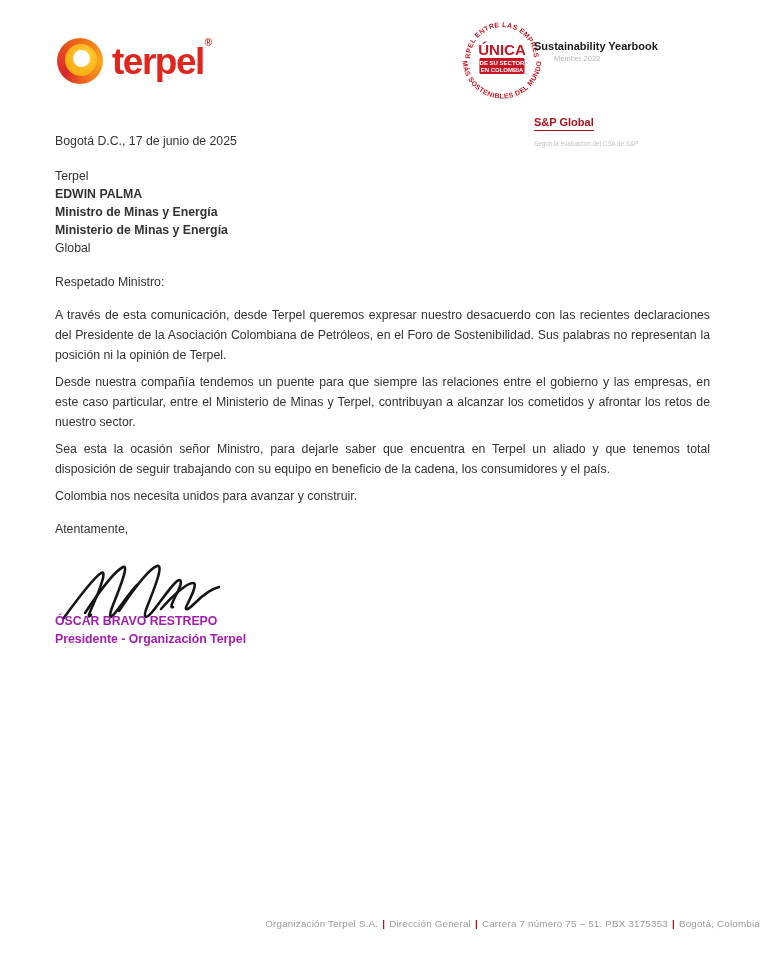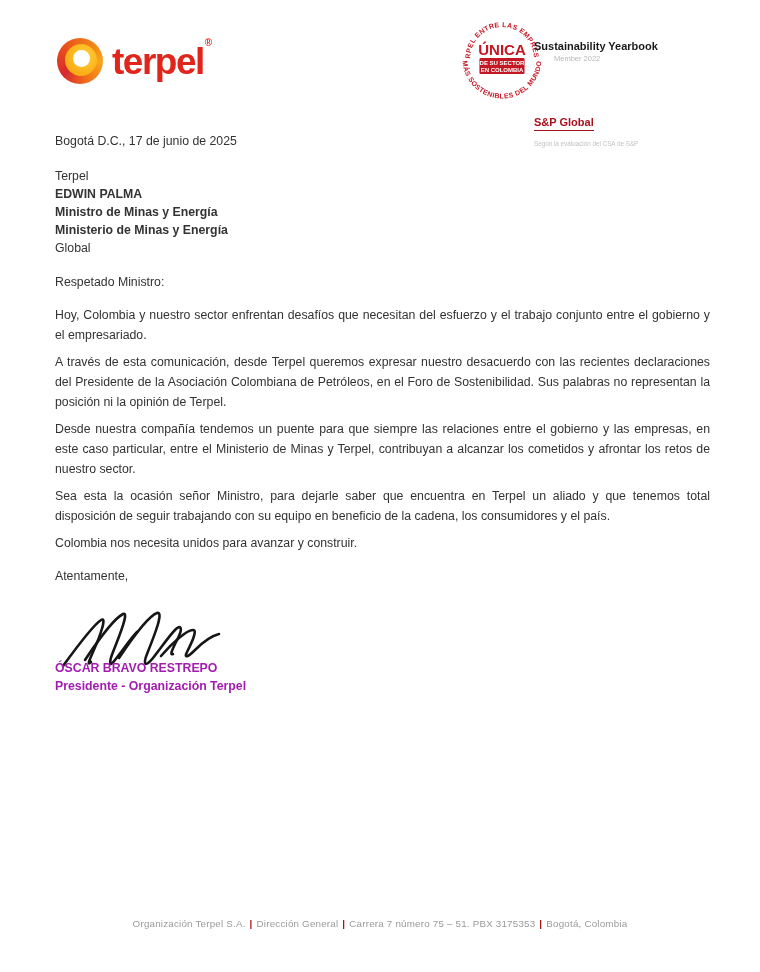--- a/index.html
+++ b/index.html
@@ -37,21 +37,21 @@
   .greeting{margin:0 0 13px 0;}
   .letter-body p.para{margin:0 0 7px 0;text-align:justify;}
   .letter-body p.single{margin:0 0 13px 0;}
   .closing{margin:6px 0 0 0;}
 
   .signature-block{position:relative;margin-top:10px;height:100px;}
   .signature-scribble{position:absolute;top:12px;left:2px;}
   .signer{position:absolute;top:63px;left:0;font-weight:bold;line-height:18px;color:#a21caf;}
 
   
-  .footer{position:absolute;top:918px;left:0;width:100%;text-align:center;
+  .footer{position:absolute;top:918px;left:0;width:100%;text-align:right;
     font-size:9.8px;color:#9a9a9a;letter-spacing:.2px;}
   .footer .pipe{color:#b01116;font-weight:bold;padding:0 4px;}
 </style>
 </head>
 <body>
 
 <div class="page">
 
   <div class="header">
 
@@ -95,21 +95,20 @@
     <div class="recipient">
       <div>Terpel</div>
       <div class="b">EDWIN PALMA</div>
       <div class="b">Ministro de Minas y Energía</div>
       <div class="b">Ministerio de Minas y Energía</div>
       <div>Global</div>
     </div>
 
     <p class="greeting">Respetado Ministro:</p>
 
-    <p class="para">Hoy, Colombia y nuestro sector enfrentan desafíos que necesitan del esfuerzo y el trabajo conjunto  entre el gobierno y el empresariado.</p>
     <p class="para">A través de esta comunicación, desde Terpel queremos expresar nuestro desacuerdo con las recientes declaraciones del Presidente de la Asociación Colombiana de Petróleos, en el Foro de Sostenibilidad. Sus palabras no representan la posición ni la opinión de Terpel.</p>
     <p class="para">Desde nuestra compañía tendemos un puente para que siempre las relaciones entre el gobierno y las empresas, en este caso particular, entre el Ministerio de Minas y Terpel, contribuyan a alcanzar los cometidos y afrontar los retos de nuestro sector.</p>
     <p class="para">Sea esta la ocasión señor Ministro, para dejarle saber que encuentra en Terpel un aliado y que tenemos total disposición de seguir trabajando con su equipo en beneficio de la cadena, los consumidores y el país.</p>
     <p class="para single">Colombia nos necesita unidos para avanzar y construir.</p>
 
     <p class="closing">Atentamente,</p>
 
     <div class="signature-block">
       <svg class="signature-scribble" width="175" height="70" viewBox="0 0 175 70">
         <g fill="none" stroke="#161616" stroke-width="2.6" stroke-linecap="round">

